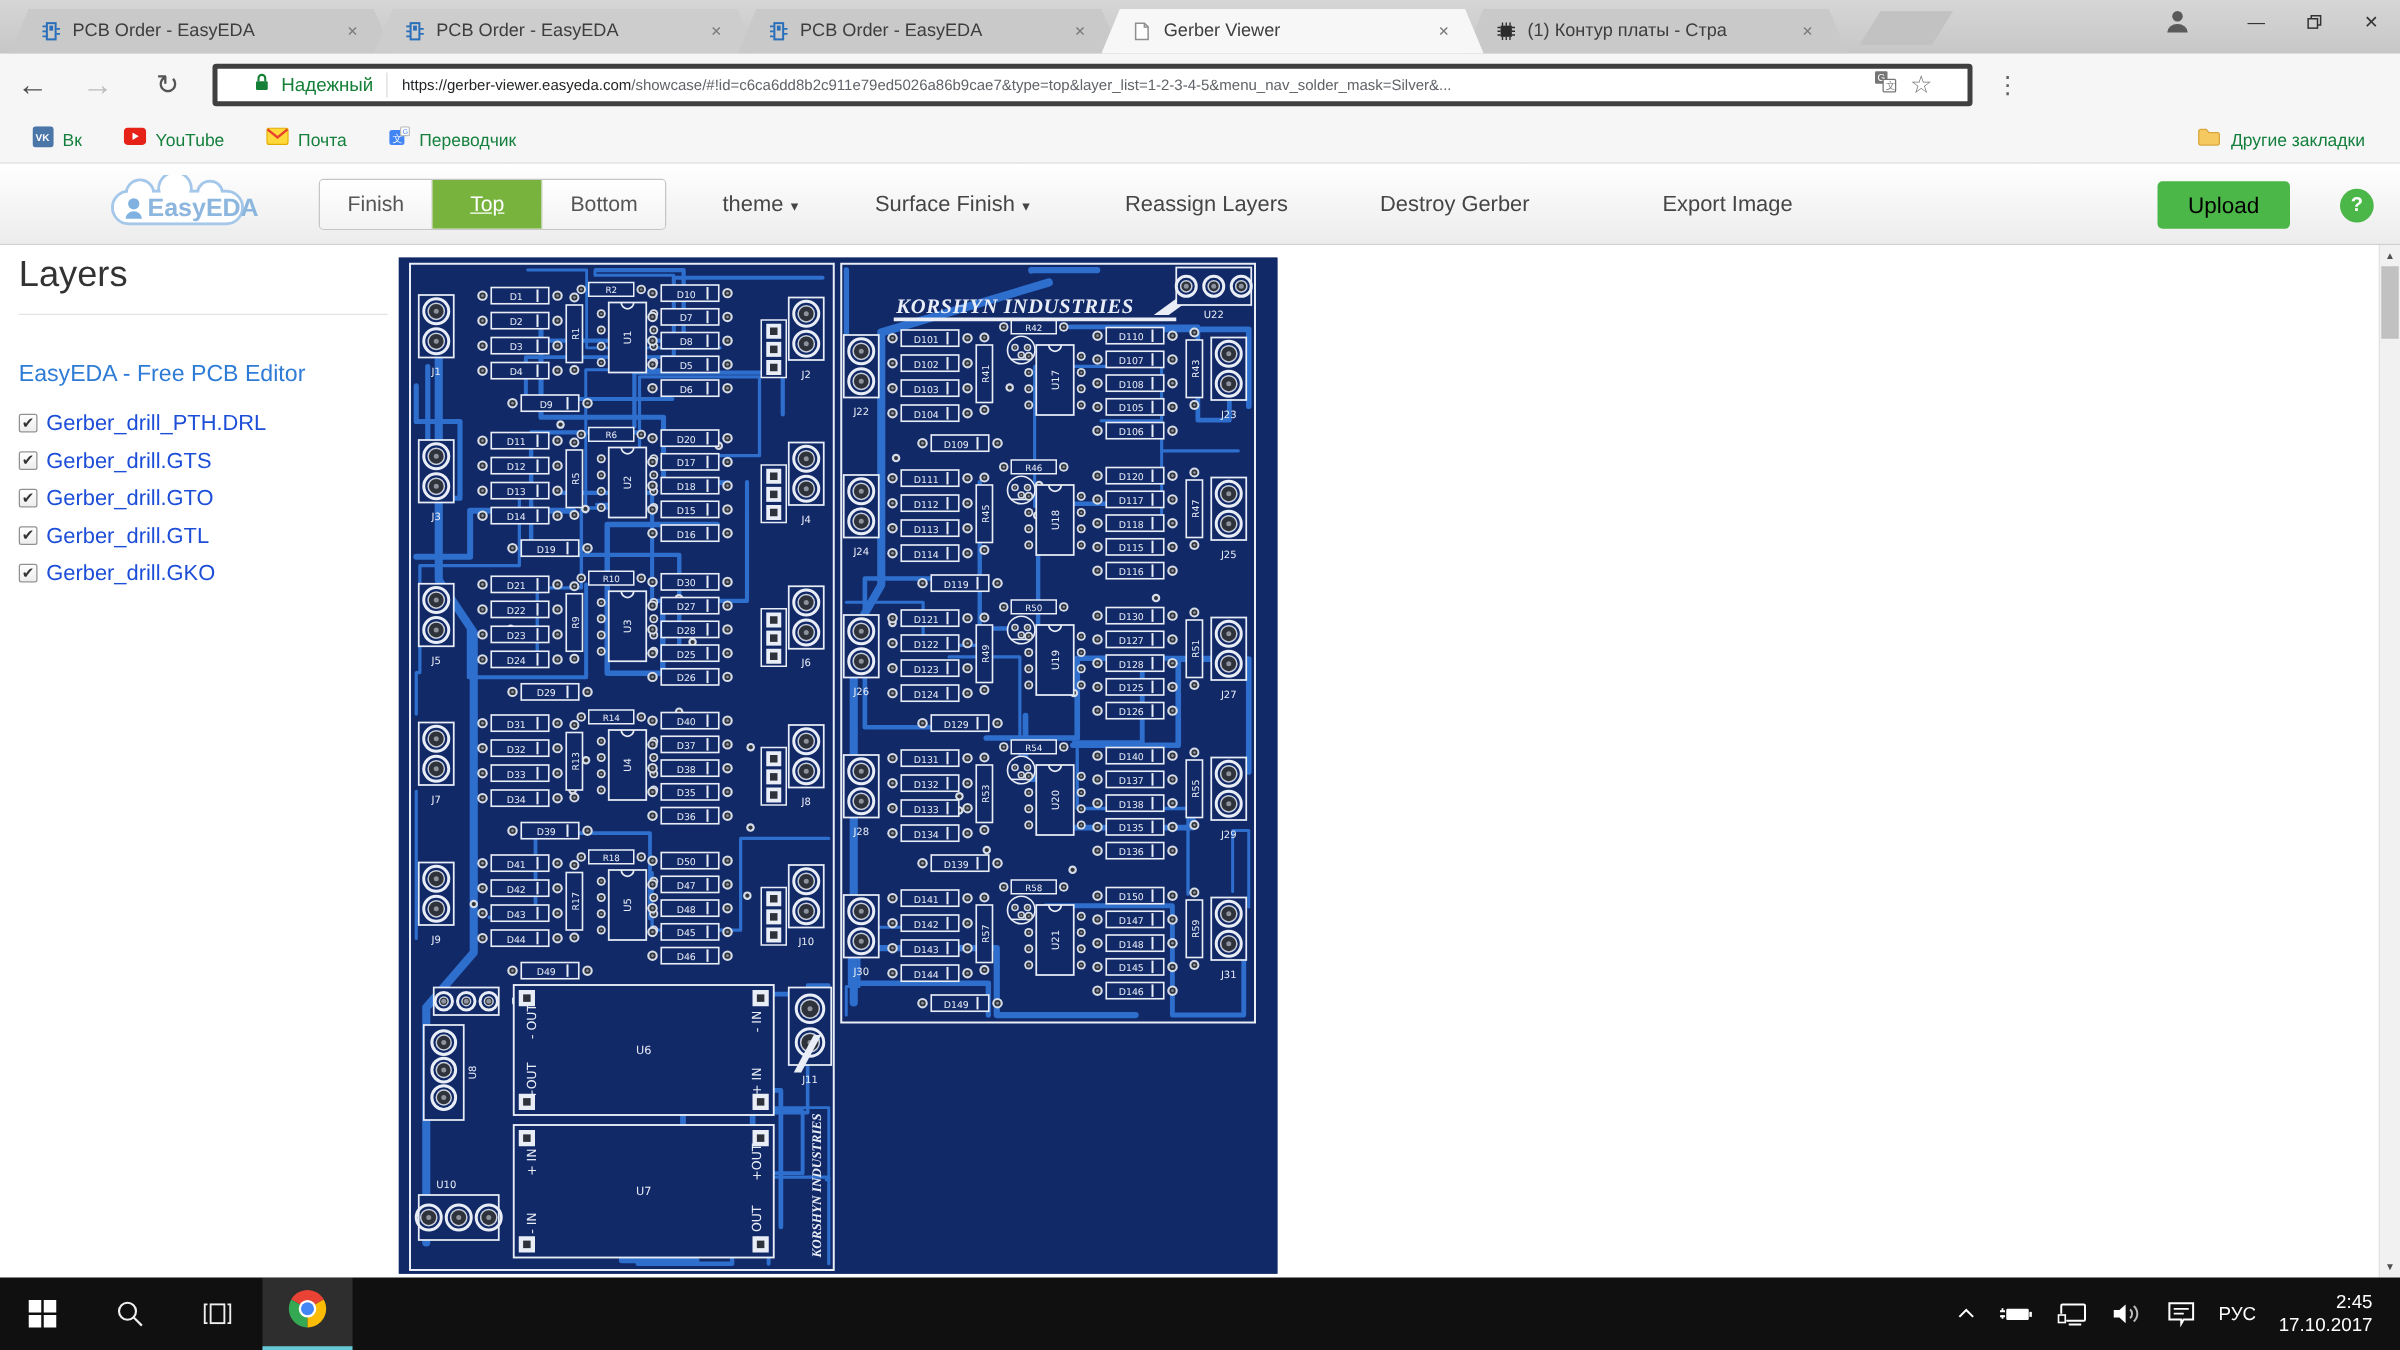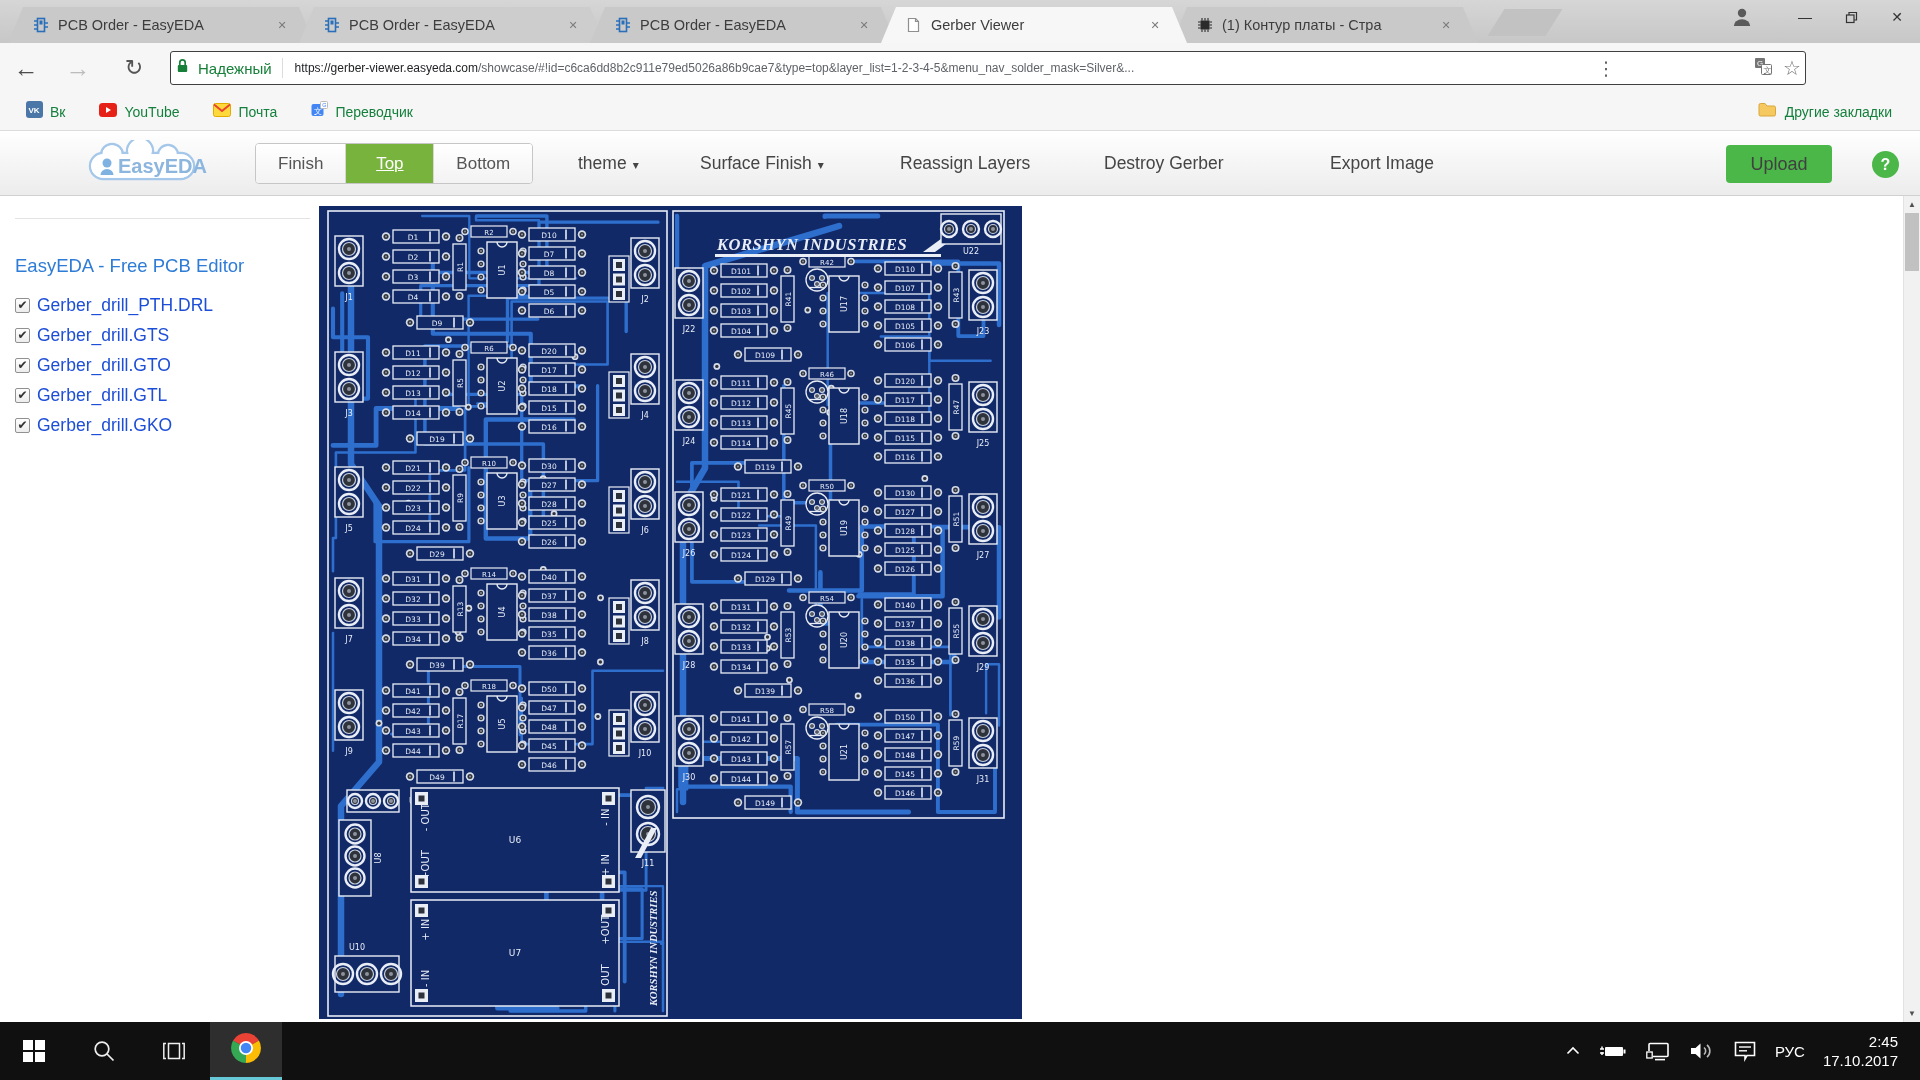--- a/index.html
+++ b/index.html
@@ -23,22 +23,22 @@
 #wincontrols{position:absolute;right:0;top:0;height:34px;display:flex;align-items:center}
 #profile-btn{width:48px;height:34px;display:flex;align-items:center;justify-content:center;margin-right:16px}
 .wc{width:46px;height:34px;display:flex;align-items:center;justify-content:center;
   color:#333;font-size:14px}
 
 #navbar{position:absolute;left:0;top:43px;width:1920px;height:50px;background:#f6f6f6}
 .navico{position:absolute;top:0;height:50px;display:flex;align-items:center;justify-content:center;width:36px}
 #back-ico{left:8px;font-size:25px;color:#4d4d4d}
 #fwd-ico{left:60px;font-size:25px;color:#bcbcbc}
 #reload-ico{left:116px;font-size:22px;color:#555}
-#omnibox{position:absolute;left:170px;top:8px;width:1636px;height:34px;background:#fff;
-  border:1px solid #404040;border-radius:3px;display:flex;align-items:center;padding:0 4px;overflow:hidden}
+#omnibox{position:absolute;left:170px;top:8px;width:1408px;height:34px;background:#fff;
+  border:4px solid #404040;border-radius:3px;display:flex;align-items:center;padding:0 28px;overflow:hidden}
 #security-label{color:#168039;font-size:15px;margin:0 10px 0 8px}
 #omni-divider{width:1px;height:20px;background:#dcdcdc;margin-right:12px}
 #url-text{font-size:12px;white-space:nowrap;overflow:hidden;flex:1}
 #url-host{color:#222426}
 #url-path{color:#5f6368}
 #translate-ico,#star-ico{flex:none;margin-left:10px}
 #star-ico{font-size:20px;color:#777;line-height:18px}
 #menu-dots{position:absolute;left:1588px;top:0;width:36px;height:50px;display:flex;
   align-items:center;justify-content:center;font-size:19px;color:#616161;letter-spacing:0}
 
@@ -55,21 +55,21 @@
 #viewgroup{position:absolute;left:255px;top:12px;height:41px;display:flex;background:#fff;
   border:1px solid #c6c6c6;border-radius:4px;overflow:hidden}
 .viewbtn{min-width:88px;padding:0 22px;display:flex;align-items:center;justify-content:center;
   font-size:17px;color:#555;border-right:1px solid #d7d7d7;background:linear-gradient(#fff,#f3f3f3);cursor:pointer}
 .viewbtn:last-child{border-right:none}
 .viewbtn.active{color:#fff}
 .appmenu{position:absolute;top:0;height:65px;display:flex;align-items:center;gap:6px;
   font-size:17.5px;color:#454545;cursor:pointer}
 .caret{font-size:12px;color:#454545;padding-top:2px}
 #upload-btn{position:absolute;left:1726px;top:14px;width:106px;height:38px;border-radius:4px;
-  color:#404040;font-size:18px;display:flex;align-items:center;justify-content:center;cursor:pointer}
+  color:#000000;font-size:18px;display:flex;align-items:center;justify-content:center;cursor:pointer}
 #help-btn{position:absolute;left:1872px;top:20px;width:27px;height:27px;border-radius:50%;
   color:#fff;font-size:16px;font-weight:bold;display:flex;align-items:center;justify-content:center;cursor:pointer}
 
 #content{position:absolute;left:0;top:196px;width:1920px;height:826px;background:#fff}
 #sidebar{position:absolute;left:0;top:0;width:318px;height:826px;padding:8px 0 0 15px}
 #layers-title{font-size:29px;font-weight:400;color:#333}
 #sidebar hr{border:none;border-top:1px solid #e3e3e3;margin:14px 8px 0 0}
 #pcb-link{display:inline-block;margin-top:36px;font-size:18.5px;color:#2e7cd6;text-decoration:none;cursor:pointer}
 #layerlist{margin-top:13px;list-style:none}
 #layerlist li{display:flex;align-items:center;gap:7px;height:30px;cursor:pointer}
@@ -306,20 +306,21 @@
         <div class="appmenu" style="left: 1298px; margin-left: 32px;">
           <span>Export Image</span>
         </div>
       </div>
     <div id="upload-btn" style="background: rgb(76, 183, 73);">Upload</div>
     <div id="help-btn" style="background: rgb(76, 183, 73);">?</div>
   </div>
 
   <div id="content">
     <div id="sidebar">
+      <div id="layers-title">Layers</div>
       <hr>
       <a id="pcb-link">EasyEDA - Free PCB Editor</a>
       <ul id="layerlist">
           <li>
             <span class="cbx">✔</span>
             <span class="layer-label">Gerber_drill_PTH.DRL</span>
           </li>
           <li>
             <span class="cbx">✔</span>
             <span class="layer-label">Gerber_drill.GTS</span>

